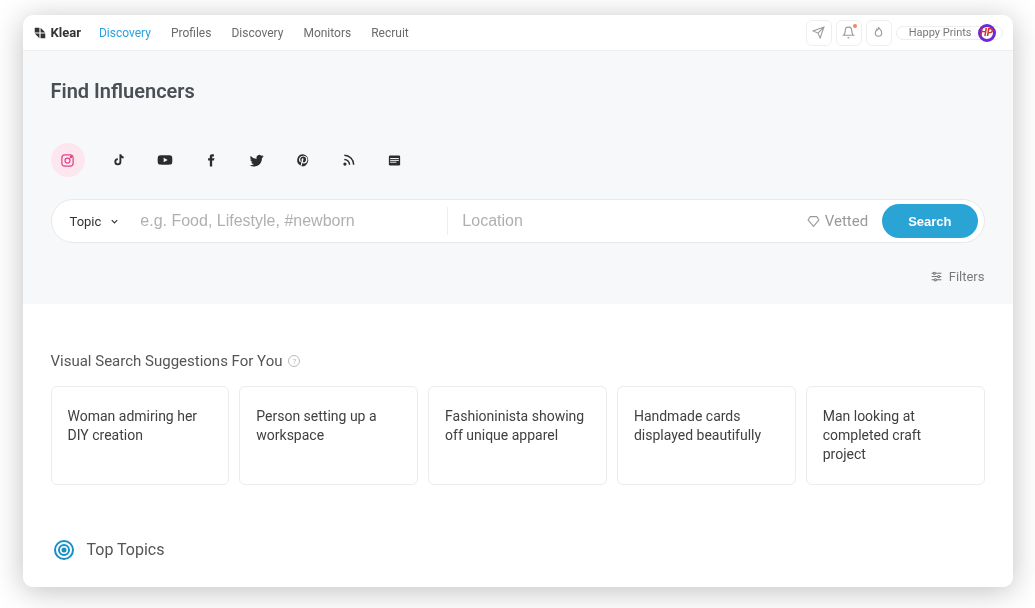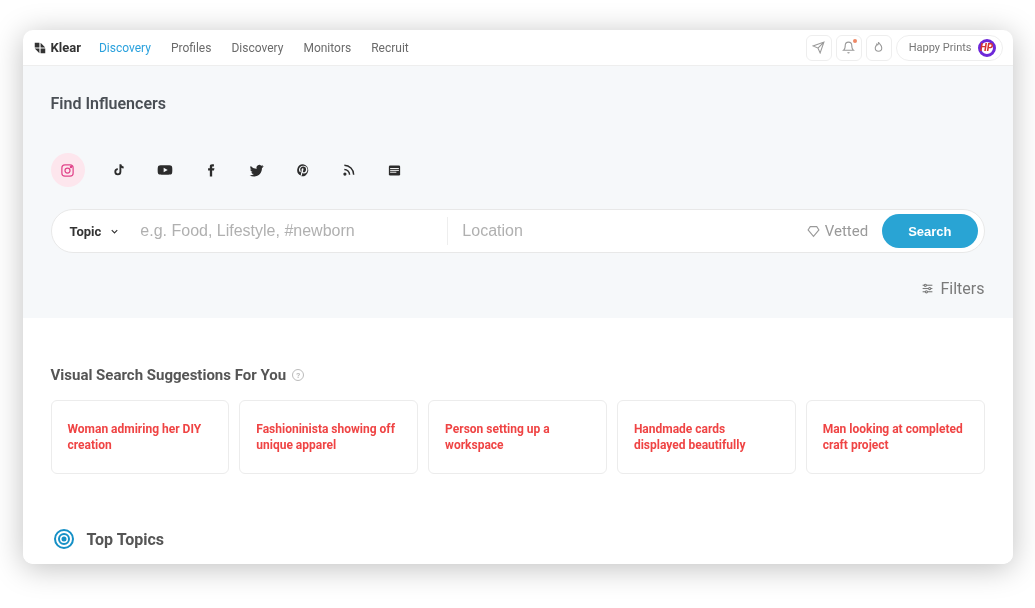--- a/index.html
+++ b/index.html
@@ -6,21 +6,21 @@
   body {
     font-family: -apple-system, BlinkMacSystemFont, "Segoe UI", Roboto, Helvetica, Arial, sans-serif;
     background: #fff;
     width: 1035px;
     height: 608px;
     overflow: hidden;
     color: #404040;
   }
   .window {
     width: 990px;
-    margin: 30px auto;
+    margin: 15px auto;
     background: #fff;
     border-radius: 10px;
     box-shadow: 0 4px 30px rgba(0,0,0,0.25);
     overflow: hidden;
   }
   .topbar {
     display: flex;
     align-items: center;
     height: 36px;
     padding: 0 10px;
@@ -58,21 +58,21 @@
     position: relative;
   }
   .dot {
     position: absolute;
     top: 3px; right: 4px;
     width: 4px; height: 4px;
     border-radius: 50%;
     background: #e86;
   }
   .account-pill {
-    height: 26px;
+    height: 14px;
     border: 1px solid #eee;
     border-radius: 14px;
     display: flex;
     align-items: center;
     padding: 0 6px 0 12px;
     gap: 6px;
     font-size: 11px;
     color: #777;
     cursor: pointer;
   }
@@ -87,21 +87,21 @@
     font-size: 10px;
     display: flex;
     align-items: center;
     justify-content: center;
   }
   .hero {
     background: #f6f8fa;
     padding: 28px 28px 20px;
   }
   .page-title {
-    font-size: 16px;
+    font-size: 20px;
     font-weight: 600;
     color: #4a4f55;
     margin-bottom: 40px;
   }
   .platform-row {
     display: flex;
     align-items: center;
     gap: 22px;
     margin-bottom: 22px;
   }
@@ -124,21 +124,21 @@
     height: 44px;
     display: flex;
     align-items: center;
     padding: 0 6px 0 18px;
   }
   .topic-dropdown {
     display: flex;
     align-items: center;
     gap: 8px;
     font-size: 13px;
-    font-weight: 700;
+    font-weight: 400;
     color: #333;
     cursor: pointer;
     padding-right: 12px;
   }
   .search-input {
     border: none;
     outline: none;
     font-size: 16px;
     color: #333;
     flex: 1;
@@ -173,48 +173,47 @@
   .filters-row {
     display: flex;
     justify-content: flex-end;
     margin-top: 26px;
   }
   .filters-link {
     display: flex;
     align-items: center;
     gap: 6px;
     color: #7a7a7a;
-    font-size: 16px;
+    font-size: 13px;
     cursor: pointer;
   }
   .lower {
     background: #fff;
-    padding: 48px 28px 12px;
-    font-weight: bold;
+    padding: 48px 28px 24px;
   }
   .section-label {
     font-size: 15px;
     color: #555;
     display: flex;
     align-items: center;
     gap: 6px;
     margin-bottom: 16px;
   }
   .suggestions {
     display: grid;
     grid-template-columns: repeat(5, 1fr);
     gap: 10px;
     margin-bottom: 52px;
   }
   .suggestion-card {
     border: 1px solid #ececec;
     border-radius: 6px;
     padding: 20px 16px;
-    font-size: 12px;
-    color: #ef4444;
+    font-size: 14px;
+    color: #404040;
     line-height: 1.35;
     cursor: pointer;
     min-height: 70px;
   }
   .top-topics {
     display: flex;
     align-items: center;
     gap: 10px;
   }
   .top-topics-icon {
@@ -364,22 +363,22 @@
     </div>
   </div>
 
   <div class="lower">
     <div class="section-label">
       <span>Visual Search Suggestions For You</span>
       <span class="q-icon">?</span>
     </div>
     <div class="suggestions">
       <div class="suggestion-card">Woman admiring her DIY creation</div>
+      <div class="suggestion-card">Person setting up a workspace</div>
       <div class="suggestion-card">Fashioninista showing off unique apparel</div>
-      <div class="suggestion-card">Person setting up a workspace</div>
       <div class="suggestion-card">Handmade cards displayed beautifully</div>
       <div class="suggestion-card">Man looking at completed craft project</div>
     </div>
 
     <div class="top-topics">
       <span class="top-topics-icon">
         <svg width="24" height="24" viewBox="0 0 24 24" fill="none" stroke="#1690c6" stroke-width="2">
           <circle cx="12" cy="12" r="9"></circle>
             <circle cx="12" cy="12" r="5"></circle>
             <circle cx="12" cy="12" r="1.5" fill="#1690c6"></circle>

